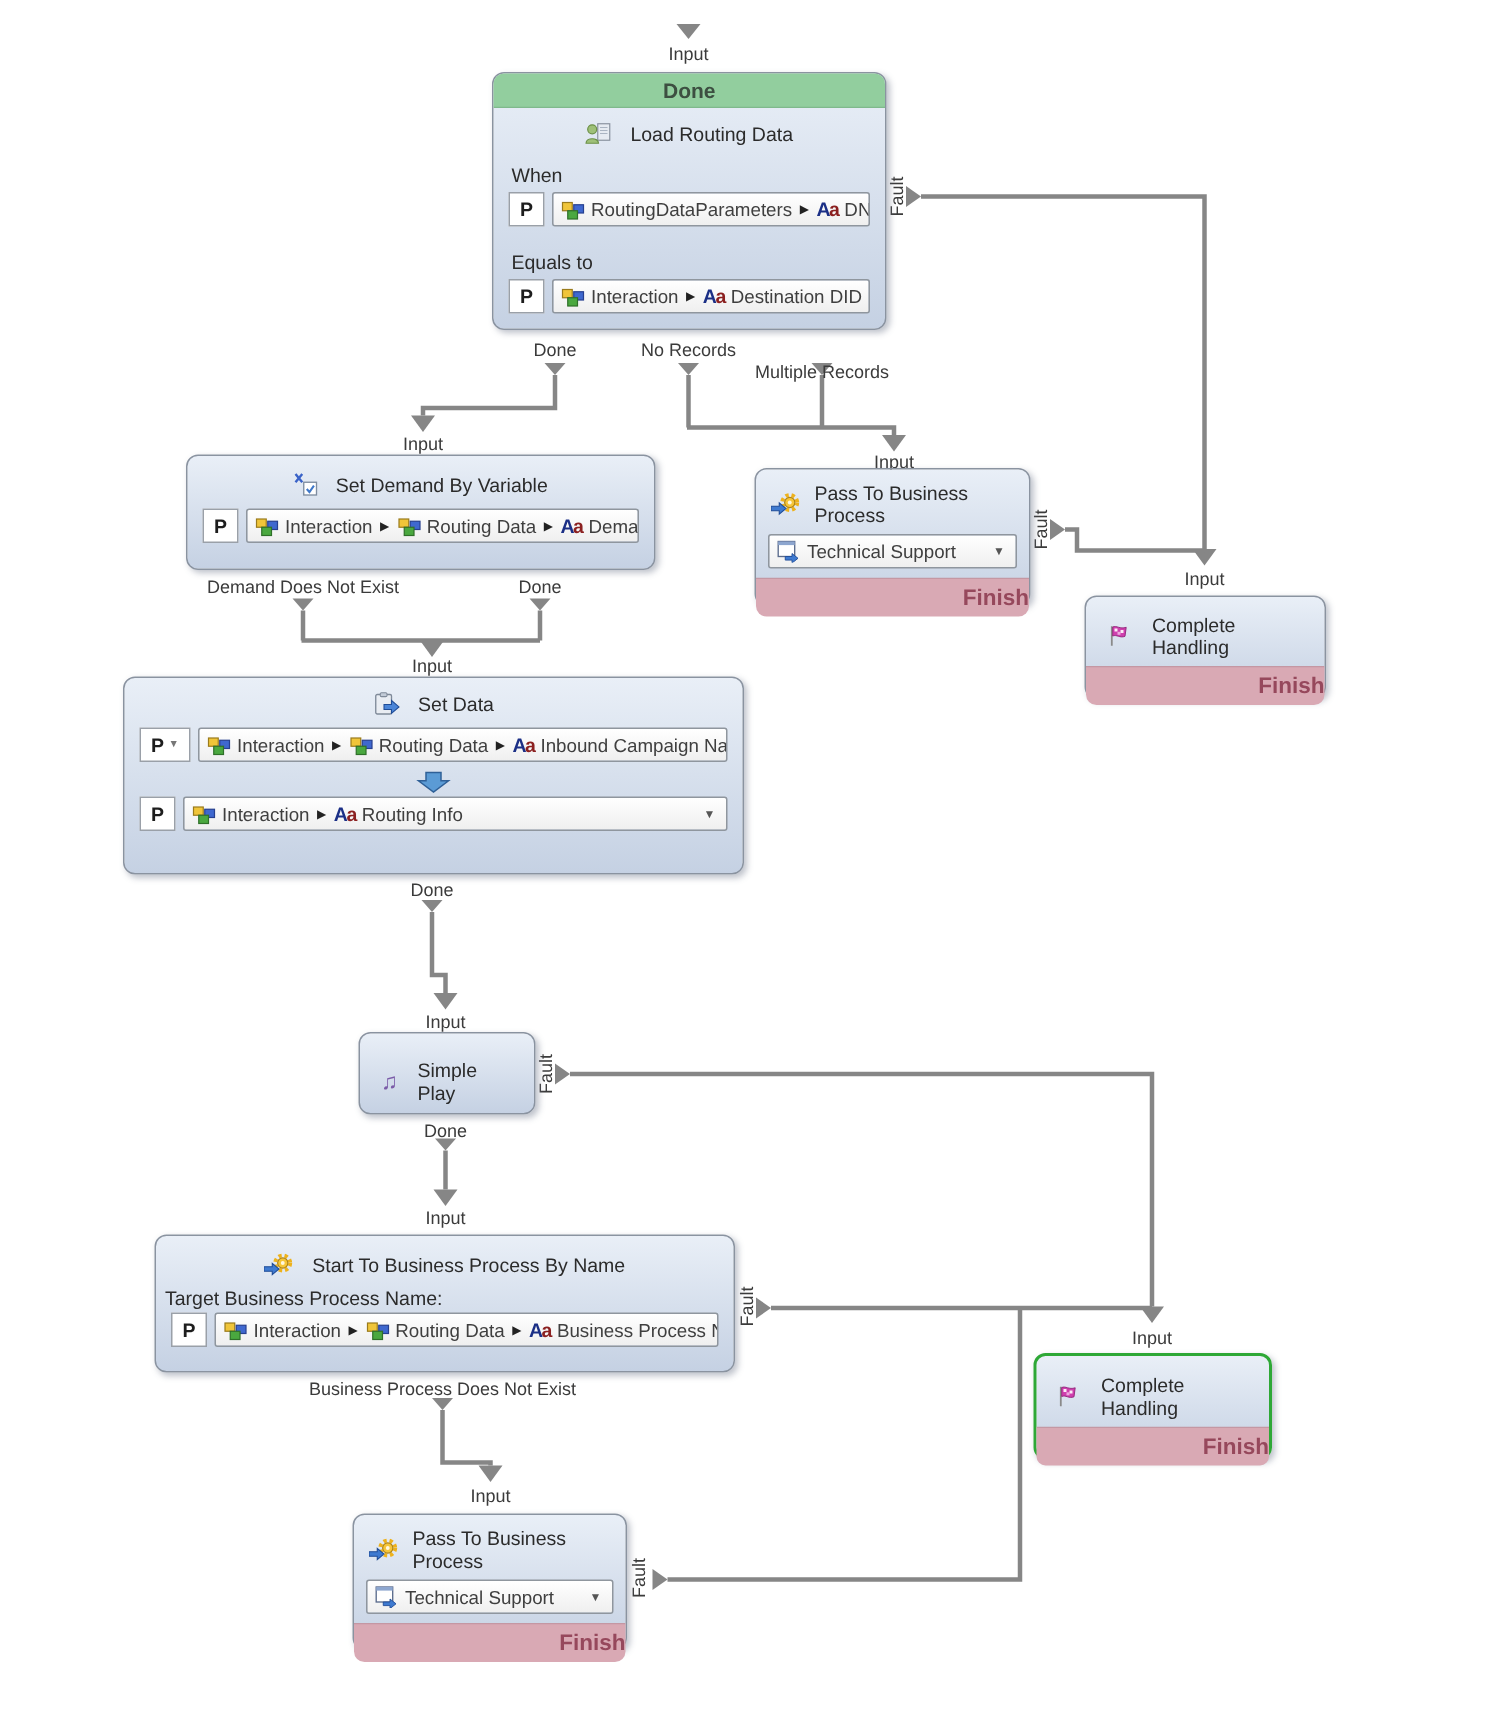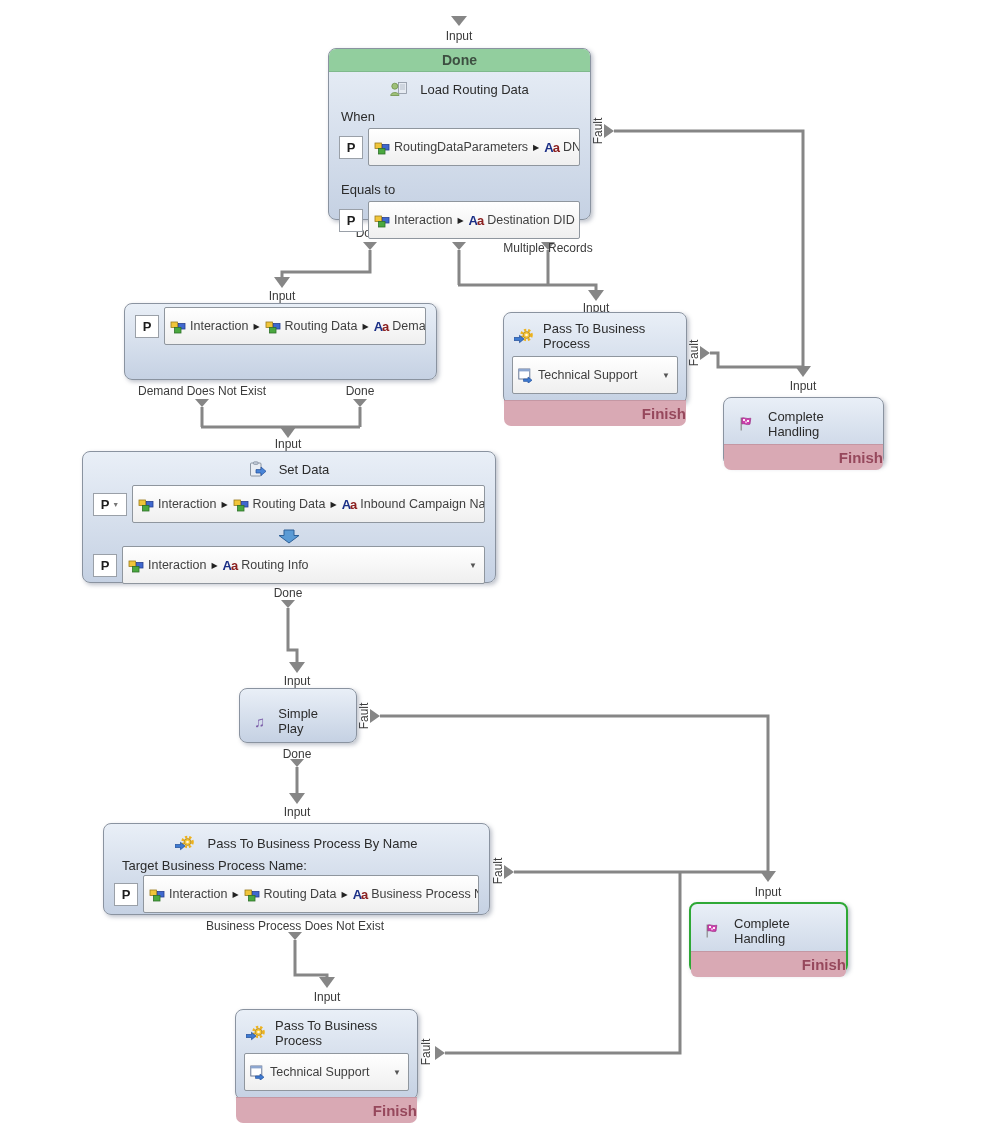--- a/index.html
+++ b/index.html
@@ -14,21 +14,21 @@
          text-align:center;font-weight:bold;font-size:14px;color:#3d4f41;padding:3px 0;}
   .block-footer{margin-top:auto;background:var(--finish-footer,#d9a9b4);border-top:1px solid #c497a3;
          border-radius:0 0 7px 7px;text-align:right;font-weight:bold;font-size:15px;
          color:var(--finish-text,#96485c);padding:4px 0;}
   .title-row{display:flex;align-items:center;gap:12px;padding:9px 14px 5px;font-size:13px;justify-content:center;}
   .field-label{margin:7px 12px 1px;font-size:13px;}
   .p-row{display:flex;align-items:center;gap:5px;margin:3px 10px 9px;}
   .p-box{background:#fff;border:1px solid #9aa0a8;min-width:24px;height:23px;box-sizing:border-box;
          display:flex;align-items:center;justify-content:center;font-weight:bold;font-size:13px;gap:3px;color:#1d1d1d;}
   .combo{flex:1;display:flex;align-items:center;gap:4px;background:linear-gradient(#ffffff,#efefef);
-         border:1px solid #8f969e;height:38px;box-sizing:border-box;padding:0 5px;font-size:12.5px;
+         border:1px solid #8f969e;height:23px;box-sizing:border-box;padding:0 5px;font-size:12.5px;
          color:#3f3f3f;border-radius:2px;white-space:nowrap;overflow:hidden;}
   .seg{display:flex;align-items:center;gap:4px;}
   .sep{font-size:8px;color:#222;margin:0 1px;}
   .caret{margin-left:auto;font-size:8px;color:#555;padding-right:2px;flex:none;}
   .mini-caret{font-size:7px;color:#777;}
   .aa{font-weight:bold;font-size:13px;letter-spacing:-1px;flex:none;}
   .aa .a1{color:#1b2f86;} .aa .a2{color:#8b2020;}
   .note{color:#7b5ca8;font-size:15px;line-height:1;}
   .icon{flex:none;}
   .port-label{position:absolute;transform:translateX(-50%);font-size:12px;color:var(--label-text,#3b3b3b);white-space:nowrap;}
@@ -222,20 +222,26 @@
         <span class="seg">
           <span class="aa"><span class="a1">A</span><span class="a2">a</span></span>
           <span>Destination DID</span>
         </span>
         <span class="caret">▼</span>
       </div>
     </div>
   </div>
 
   <div class="block" style="left:124px;top:303px;width:313px;height:77px">
+    <div class="title-row" style="padding-top:11px">
+      <svg class="icon" width="16" height="16" viewBox="0 0 16 16">
+          <use href="#icon-set-demand"></use>
+        </svg>
+      <span>Set Demand By Variable</span>
+    </div>
     <div class="p-row">
       <div class="p-box">P</div>
       <div class="combo">
         <span class="seg">
           <svg class="icon" width="16" height="15" viewBox="0 0 16 15">
               <use href="#icon-cubes"></use>
             </svg>
           <span>Interaction</span>
         </span>
         <span class="sep">▶</span>
@@ -347,23 +353,23 @@
       <span class="note">♫</span>
       <span>Simple Play</span>
     </div>
   </div>
 
   <div class="block" style="left:103px;top:823px;width:387px;height:92px">
     <div class="title-row" style="padding-top:11px">
       <svg class="icon" width="20" height="16" viewBox="0 0 20 16">
           <use href="#icon-gear-arrow"></use>
         </svg>
-      <span>Pass To Business Process By Name</span>
-    </div>
-    <div class="field-label" style="margin:2px 18px 1px">Target Business Process Name:</div>
+      <span>Start To Business Process By Name</span>
+    </div>
+    <div class="field-label" style="margin:2px 6px 1px">Target Business Process Name:</div>
     <div class="p-row" style="margin:1px 10px 9px">
       <div class="p-box">P</div>
       <div class="combo">
         <span class="seg">
           <svg class="icon" width="16" height="15" viewBox="0 0 16 15">
               <use href="#icon-cubes"></use>
             </svg>
           <span>Interaction</span>
         </span>
         <span class="sep">▶</span>

